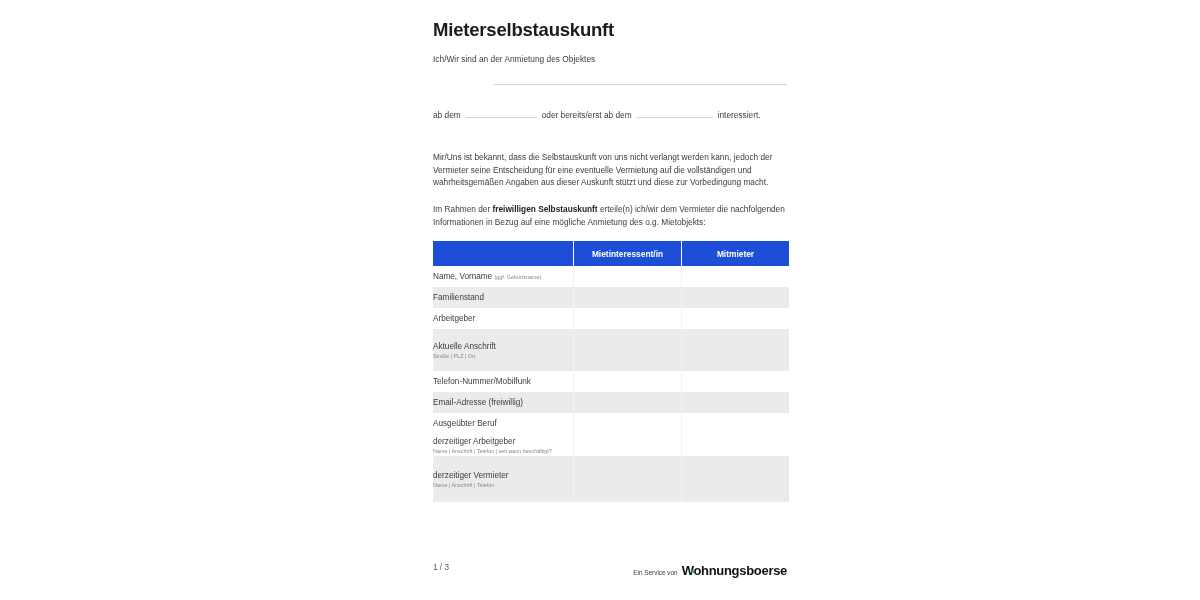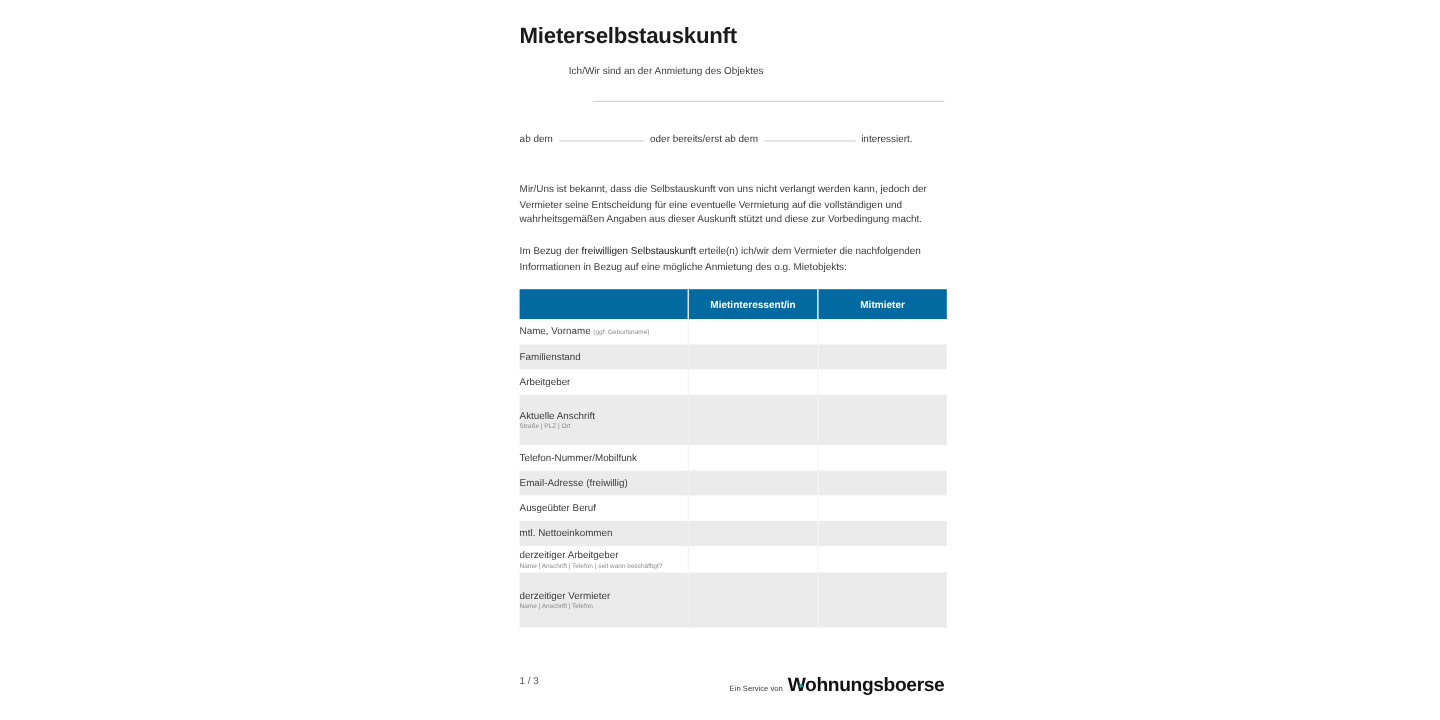--- a/index.html
+++ b/index.html
@@ -35,21 +35,20 @@
   }
 
   
   .intro-line {
     position: absolute;
     top: 54px;
     left: 0;
     font-size: 8.3px;
     color: #3c3c3c;
     letter-spacing: 0.02px;
-    margin-left: 41px;
   }
 
   
   .addr-block {
     position: absolute;
     top: 74px;
     left: 0;
     width: 354px;
   }
   .addr-row {
@@ -101,37 +100,37 @@
     position: absolute;
     left: 0;
     width: 354px;
     font-size: 8.3px;
     line-height: 12.4px;
     color: #3c3c3c;
     text-align: left;
   }
   .para-1 { top: 143px; }
   .para-2 { top: 195px; }
-  .para b { font-weight: normal; color: #222; }
+  .para b { font-weight: bold; color: #222; }
 
   
   .tbl {
     position: absolute;
     left: 0;
     top: 241px;
     width: 354px;
     border-collapse: collapse;
     table-layout: fixed;
   }
   .tbl th, .tbl td {
     padding: 0;
     vertical-align: middle;
   }
   .tbl thead th {
-    background: #0369a1;
+    background: #1d4ed8;
     color: #ffffff;
     font-size: 8.4px;
     font-weight: bold;
     text-align: center;
     height: 25px;
     border-right: 1px solid #ffffff;
   }
   .tbl thead th:last-child { border-right: none; }
   .th-blank { width: 140px; }
   .th-mi    { width: 107px; }
@@ -184,21 +183,21 @@
   .brand {
     display: flex;
     align-items: baseline;
   }
   .brand-pre {
     font-size: 6.4px;
     color: #3c3c3c;
     margin-right: 4px;
   }
   .brand-name {
-    font-size: 16px;
+    font-size: 13px;
     font-weight: bold;
     color: #111111;
     letter-spacing: -0.3px;
     position: relative;
   }
   .brand-o-mark {
     position: absolute;
     left: 9.5px;
     top: 6.5px;
     width: 3.5px;
@@ -224,21 +223,21 @@
     <span>ab dem</span>
     <span class="rule blank-short"></span>
     <span>oder bereits/erst ab dem</span>
     <span class="rule blank-med"></span>
     <span>interessiert.</span>
   </div>
 
   <p class="para para-1">Mir/Uns ist bekannt, dass die Selbstauskunft von uns nicht verlangt werden kann, jedoch der Vermieter seine Entscheidung für eine eventuelle Vermietung auf die vollständigen und wahrheitsgemäßen Angaben aus dieser Auskunft stützt und diese zur Vorbedingung macht.</p>
 
   <p class="para para-2">
-    <span>Im Bezug der </span><b>freiwilligen Selbstauskunft</b><span> erteile(n) ich/wir dem Vermieter die nachfolgenden Informationen in Bezug auf eine mögliche Anmietung des o.g. Mietobjekts:</span>
+    <span>Im Rahmen der </span><b>freiwilligen Selbstauskunft</b><span> erteile(n) ich/wir dem Vermieter die nachfolgenden Informationen in Bezug auf eine mögliche Anmietung des o.g. Mietobjekts:</span>
   </p>
 
   <table class="tbl">
     <thead>
       <tr>
         <th class="th-blank"></th>
         <th class="th-mi">Mietinteressent/in</th>
         <th class="th-mm">Mitmieter</th>
       </tr>
     </thead>
@@ -282,27 +281,20 @@
         <tr class="row-gray">
           <td class="cell-label h-sm">
             <span class="lbl-main">Email-Adresse (freiwillig)</span>
           </td>
           <td class="h-sm"></td>
           <td class="h-sm"></td>
         </tr>
         <tr class="row-white">
           <td class="cell-label h-sm">
             <span class="lbl-main">Ausgeübter Beruf</span>
-          </td>
-          <td class="h-sm"></td>
-          <td class="h-sm"></td>
-        </tr>
-        <tr class="row-gray">
-          <td class="cell-label h-sm">
-            <span class="lbl-main">mtl. Nettoeinkommen</span>
           </td>
           <td class="h-sm"></td>
           <td class="h-sm"></td>
         </tr>
         <tr class="row-white">
           <td class="cell-label h-lg">
             <span class="lbl-main">derzeitiger Arbeitgeber</span>
             <span class="lbl-sub">Name | Anschrift | Telefon | seit wann beschäftigt?</span>
           </td>
           <td class="h-lg"></td>

